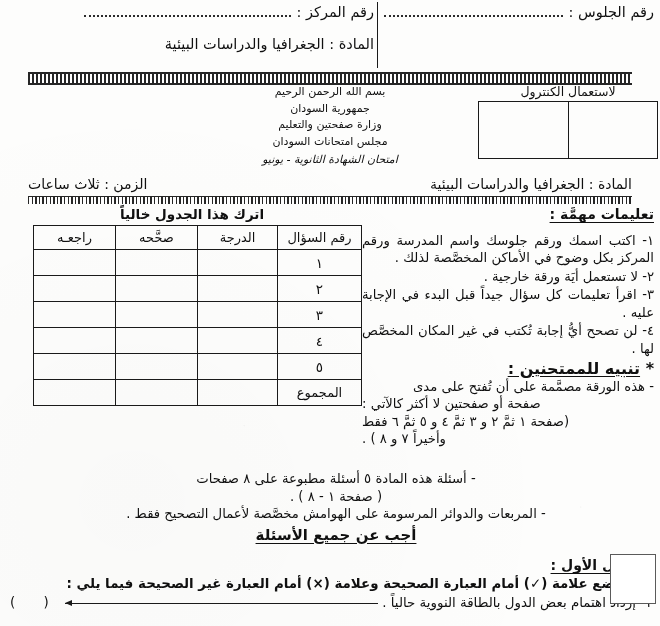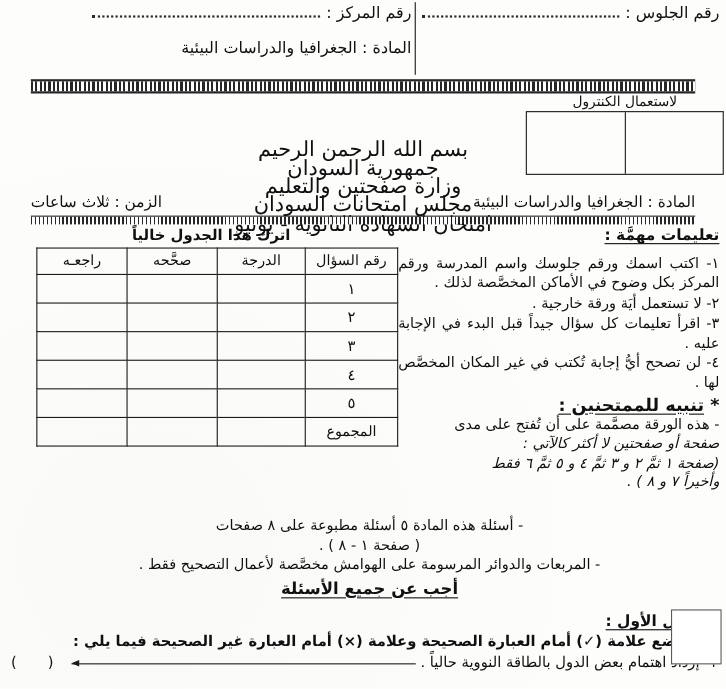--- a/index.html
+++ b/index.html
@@ -87,26 +87,25 @@
     border-top: 1.5px solid #141414;
     opacity: 0.92;
   }
 
   
   #masthead {
     position: absolute;
     left: 0; right: 0;
     top: 84px;
     text-align: center;
-    font-size: 19px;
+    font-size: 11px;
     line-height: 16.5px;
-    margin-top: 44px;
   }
   #masthead .mh-line { display: block; }
-  #masthead .mh-line.mh-exam { margin-top: 2px; }
+  #masthead .mh-line.mh-exam { margin-top: 2px; font-style: italic; }
 
   
   #control-box {
     position: absolute;
     right: 2px;
     top: 84px;
     width: 180px;
     text-align: center;
   }
   #control-title { font-size: 12.5px; margin-bottom: 2px; }
@@ -186,21 +185,21 @@
     text-align: justify;
     text-align-last: right;
   }
   .note-title {
     font-weight: bold;
     font-size: 16px;
     margin-top: 3px;
   }
   .note-title .u { text-decoration: underline; }
   .note-item { display: block; }
-  .note-item.center-ish { text-align: right; font-style: italic; }
+  .note-item.center-ish { text-align: left; }
 
   
   #wide-notes {
     position: absolute;
     left: 20px; right: 8px;
     top: 470px;
     font-size: 13.2px;
     line-height: 17.5px;
     text-align: center;
   }

